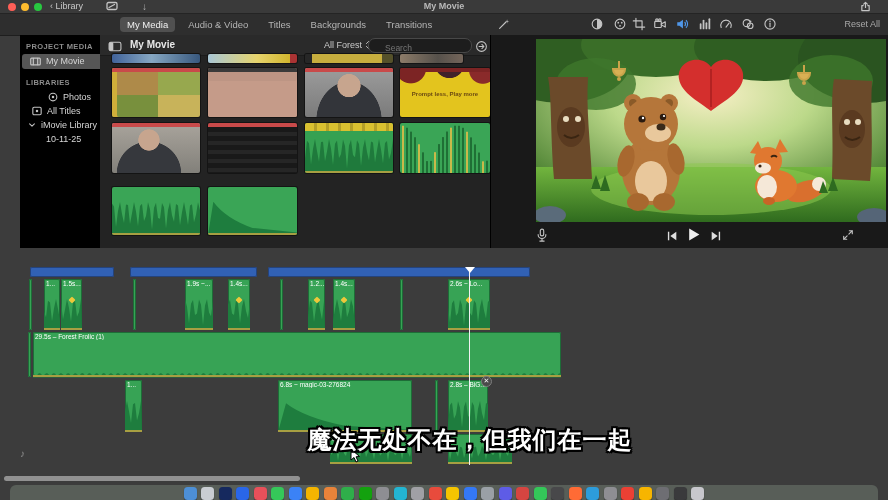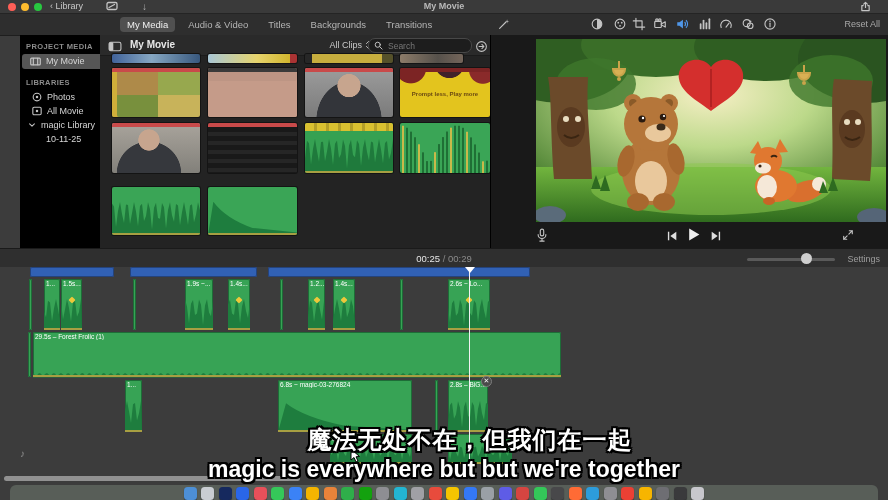--- a/index.html
+++ b/index.html
@@ -25,21 +25,21 @@
   .sidebar{left:0;top:35px;width:100px;height:213px;background:#000000;border-right:1px solid #eab308;margin-left:20px;}
   .sec-label{font-size:7.5px;color:#8d8d8d;letter-spacing:.4px;font-weight:bold;}
   .side-item{display:flex;align-items:center;gap:5px;font-size:9px;color:#d6d6d6;height:14px;padding-left:8px;}
   .side-sel{left:2px;width:96px;background:#565656;border-radius:3px;}
   
   .browser{left:100px;top:35px;width:390px;height:213px;background:#232323;}
   .browser-header{left:0;top:0;width:390px;height:20px;background:#2a2a2a;border-bottom:1px solid #1b1b1b;}
   .browser-title{left:30px;top:4px;font-size:10px;font-weight:bold;color:#e8e8e8;}
   .filter{right:118px;top:5px;font-size:9px;color:#cacaca;display:flex;gap:3px;align-items:center;}
   .search-box{right:18px;top:3px;width:92px;height:13px;background:#1d1d1d;border:1px solid #484848;
-              border-radius:7px;display:flex;align-items:center;gap:3px;padding:0 5px;}
+              border-radius:7px;display:flex;align-items:center;gap:3px;padding:0 5px;flex-direction:column;}
   .search-box input{background:transparent;border:0;outline:0;color:#bbb;font-size:8.5px;width:70px;font-family:inherit;}
   .search-box input::placeholder{color:#777;}
   .thumb{position:absolute;border-radius:2px;overflow:hidden;box-shadow:0 0 0 1px #141414;}
   .thumb .topbar{position:absolute;left:0;top:0;right:0;height:4px;}
   .t-strip-a{background:linear-gradient(90deg,#41639a,#86a7c2 45%,#38587e);}
   .t-strip-b{background:linear-gradient(90deg,#a9c7d6,#e6d46d 55%,#d1b52e 92%,#a33 92%);}
   .t-strip-c{background:linear-gradient(90deg,#272727 0 8%,#c7ae3e 8% 88%,#55512a 88%);}
   .t-strip-d{background:linear-gradient(90deg,#8d7c69,#56514b 60%,#74655a);}
   .t-bears{background:conic-gradient(from 0deg at 52% 55%,#97a84e 0 25%,#c8b35a 0 50%,#78903d 0 75%,#ae8a49 0);box-shadow:inset 5px 0 0 #cfae3a,0 0 0 1px #141414;}
   .t-doc{background:#bd9584;box-shadow:inset 0 -36px 0 #c59b89,0 0 0 1px #141414;}
@@ -203,56 +203,56 @@
     <div class="abs side-sel" style="top:19px;height:15px">
       <div class="side-item">
           <svg class="g" width="11" height="9" viewBox="0 0 12 9">
             <rect x="0.8" y="0.8" width="10.4" height="7.4" rx="1"></rect>
             <path d="M3.6 1 V8 M8.4 1 V8"></path>
           </svg>
         <span>My Movie</span>
         </div>
     </div>
     <div class="abs sec-label" style="left:6px;top:43px">LIBRARIES</div>
-    <div class="abs side-item" style="left:4px;top:55px">
+    <div class="abs side-item" style="left:20px;top:55px">
       <svg class="g" width="10" height="10" viewBox="0 0 12 12">
           <circle cx="6" cy="6" r="4.6"></circle>
           <circle cx="6" cy="6" r="1.5" fill="#c4c4c4" stroke="none"></circle>
         </svg>
       <span>Photos</span>
     </div>
     <div class="abs side-item" style="left:4px;top:69px">
       <svg class="g" width="10" height="10" viewBox="0 0 12 12">
           <rect x="1" y="1.5" width="10" height="9" rx="1.5"></rect>
           <circle cx="6" cy="6" r="1.5" fill="#c4c4c4" stroke="none"></circle>
         </svg>
-      <span>All Movie</span>
+      <span>All Titles</span>
     </div>
     <div class="abs side-item" style="left:0px;top:83px">
       <svg class="g" width="8" height="8" viewBox="0 0 10 10">
           <path d="M2 3.5 L5 6.5 L8 3.5"></path>
         </svg>
-      <span>magic Library</span>
+      <span>iMovie Library</span>
     </div>
     <div class="abs side-item" style="left:18px;top:97px">
       <span>10-11-25</span>
     </div>
   </div>
 
   <div class="abs browser">
     <div class="abs browser-header">
       <span class="abs ic" style="left:6px;top:2px">
         <svg class="g" width="14" height="11" viewBox="0 0 16 13">
             <rect x="1" y="1.5" width="14" height="10" rx="2"></rect>
             <rect x="1" y="1.5" width="5" height="10" fill="#c4c4c4" stroke="none" rx="1.5"></rect>
           </svg>
       </span>
       <span class="abs browser-title">My Movie</span>
       <span class="abs filter">
-        <span>All Clips</span>
+        <span>All Forest</span>
         <svg class="g" width="7" height="10" viewBox="0 0 10 14">
             <path d="M2 5 L5 2 L8 5"></path>
             <path d="M2 9 L5 12 L8 9"></path>
           </svg>
       </span>
       <span class="abs search-box">
         <svg class="g" width="9" height="9" viewBox="0 0 12 12">
             <circle cx="5" cy="5" r="3.4"></circle>
             <path d="M7.6 7.6 L10.8 10.8"></path>
           </svg>
@@ -436,26 +436,20 @@
       </span>
       <span class="abs ic" style="left:348px;top:3px">
         <svg class="g" width="12" height="12" viewBox="0 0 14 14">
             <path d="M8.5 2 H12 V5.5 M12 2 L8 6"></path>
             <path d="M5.5 12 H2 V8.5 M2 12 L6 8"></path>
           </svg>
       </span>
     </div>
   </div>
 
-  <div class="abs tlbar">
-    <div class="abs timecode"><span>00:25</span><span class="dim"> / </span><span class="dim">00:29</span></div>
-    <div class="abs zoom-track"></div>
-    <div class="abs zoom-knob"></div>
-    <div class="abs settings-label">Settings</div>
-  </div>
 
   <div class="abs timeline" id="timeline">
       <div class="bluebar" style="left: 30px; width: 84px;"></div>
       <div class="bluebar" style="left: 130px; width: 127px;"></div>
       <div class="bluebar" style="left: 268px; width: 262px;"></div>
       <div class="clip" style="left: 29px; top: 12px; width: 3px; height: 51px;"></div>
       <div class="clip" style="left: 44px; top: 12px; width: 16px; height: 51px;">
         <div class="wavebox" style="height: 62%;"><svg width="100%" height="100%" viewBox="0 0 16 31.62" preserveAspectRatio="none">
             <path d="M0 31.62 L0 13.6 L2 19.3 L4 2.7 L6 4.4 L8 23.2 L10 10.3 L12 1.0 L14 11.1 L16 22.2 L16 31.62 Z" fill="#1e7d3e"></path>
           </svg></div>
@@ -561,21 +555,20 @@
     </div>
 
   <div class="abs hscroll"></div>
   <div class="abs music-note">♪</div>
 
   <svg class="abs cursor-svg" style="left:350px;top:448px" width="12" height="16" viewBox="0 0 12 16">
     <path d="M1 1 L1 12 L4 9.5 L6 14 L8 13 L6 8.8 L9.5 8.5 Z" fill="#fff" stroke="#000" stroke-width="1"></path>
   </svg>
 
   <div class="abs sub sub-zh">魔法无处不在，但我们在一起</div>
-  <div class="abs sub sub-en">magic is everywhere but but we're together</div>
 
   <div class="abs dock-shelf"></div>
   <div class="abs dock" id="dock">
       <div class="dock-icon" style="background: rgb(77, 143, 214);"></div>
       <div class="dock-icon" style="background: rgb(201, 205, 210);"></div>
       <div class="dock-icon" style="background: rgb(22, 41, 94);"></div>
       <div class="dock-icon" style="background: rgb(42, 102, 232);"></div>
       <div class="dock-icon" style="background: rgb(232, 80, 90);"></div>
       <div class="dock-icon" style="background: rgb(53, 199, 89);"></div>
       <div class="dock-icon" style="background: rgb(59, 130, 246);"></div>

